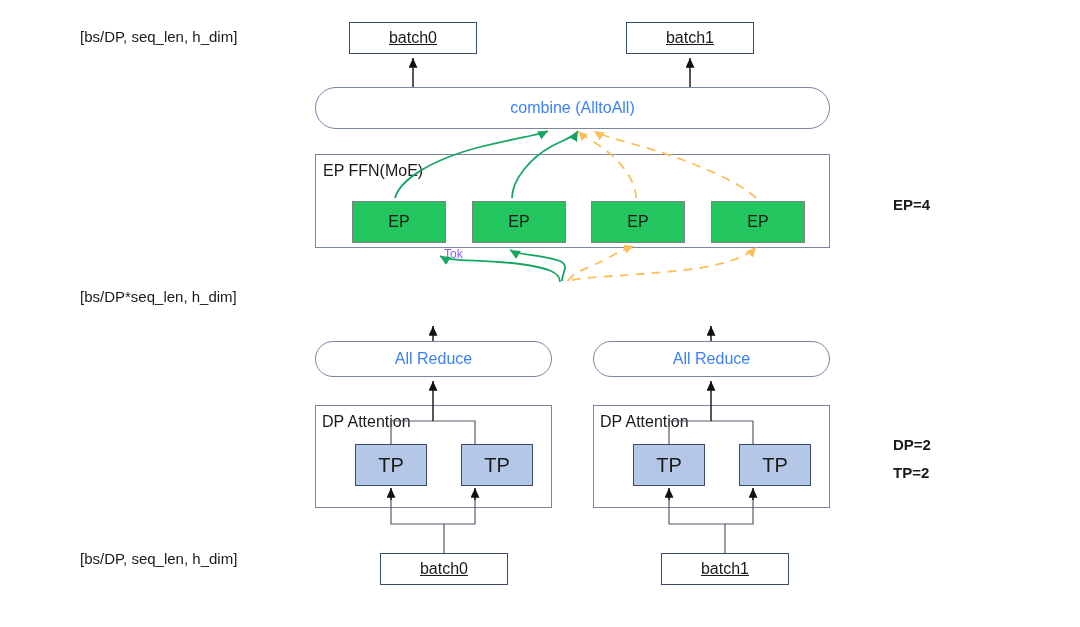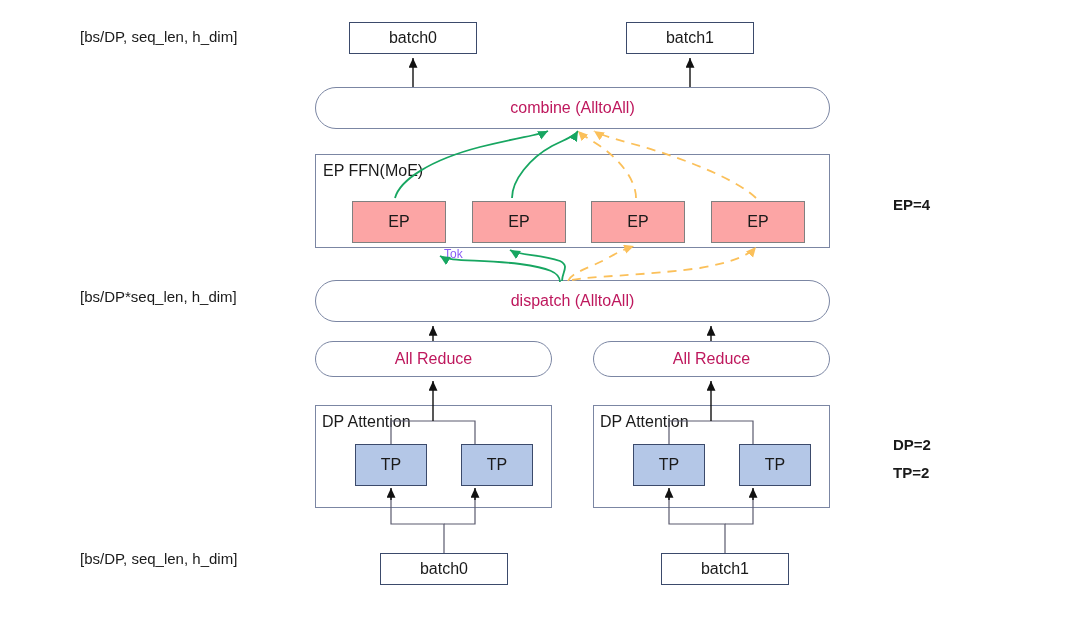--- a/index.html
+++ b/index.html
@@ -37,65 +37,66 @@
   .rect {
     position: absolute;
     box-sizing: border-box;
     border: 1px solid #3b4a6b;
     background: #ffffff;
     display: flex;
     align-items: center;
     justify-content: center;
     font-size: 16px;
     color: #1a1a1a;
+    text-decoration: underline;
   }
   .rounded {
     position: absolute;
     box-sizing: border-box;
     border: 1px solid #7b86a3;
     border-radius: 22px;
     background: #ffffff;
     display: flex;
     align-items: center;
     justify-content: center;
     font-size: 16px;
-    color: #be185d;
+    color: #3b82f6;
   }
   .group-box {
     position: absolute;
     box-sizing: border-box;
     border: 1px solid #7b86a3;
     background: #ffffff;
   }
   .group-title {
     position: absolute;
     font-size: 16px;
     color: #1a1a1a;
     white-space: nowrap;
   }
   .ep-box {
     position: absolute;
     box-sizing: border-box;
     border: 1px solid #808080;
-    background: #fca5a5;
+    background: #22c55e;
     display: flex;
     align-items: center;
     justify-content: center;
     font-size: 16px;
     color: #1a1a1a;
   }
   .tp-box {
     position: absolute;
     box-sizing: border-box;
     border: 1px solid #3b4a6b;
     background: #b4c7e7;
     display: flex;
     align-items: center;
     justify-content: center;
-    font-size: 16px;
+    font-size: 20px;
     color: #1a1a1a;
   }
   .tok-label {
     position: absolute;
     font-size: 12px;
     color: #8b5cf6;
     white-space: nowrap;
   }
   svg.overlay {
     position: absolute;
@@ -127,21 +128,20 @@
   <div class="group-box" style="left:315px; top:154px; width:515px; height:94px;"></div>
   <div class="group-title" style="left:323px; top:162px;">EP FFN(MoE)</div>
 
   <div class="ep-box" style="left:352px; top:201px; width:94px; height:42px;">EP</div>
   <div class="ep-box" style="left:472px; top:201px; width:94px; height:42px;">EP</div>
   <div class="ep-box" style="left:591px; top:201px; width:94px; height:42px;">EP</div>
   <div class="ep-box" style="left:711px; top:201px; width:94px; height:42px;">EP</div>
 
   <div class="tok-label" style="left:444px; top:247px;">Tok</div>
 
-  <div class="rounded" style="left:315px; top:280px; width:515px; height:42px;">dispatch  (AlltoAll)</div>
 
   <div class="rounded" style="left:315px; top:341px; width:237px; height:36px;">All Reduce</div>
   <div class="rounded" style="left:593px; top:341px; width:237px; height:36px;">All Reduce</div>
 
   <div class="group-box" style="left:315px; top:405px; width:237px; height:103px;"></div>
   <div class="group-title" style="left:322px; top:413px;">DP Attention</div>
   <div class="tp-box" style="left:355px; top:444px; width:72px; height:42px;">TP</div>
   <div class="tp-box" style="left:461px; top:444px; width:72px; height:42px;">TP</div>
 
   <div class="group-box" style="left:593px; top:405px; width:237px; height:103px;"></div>

